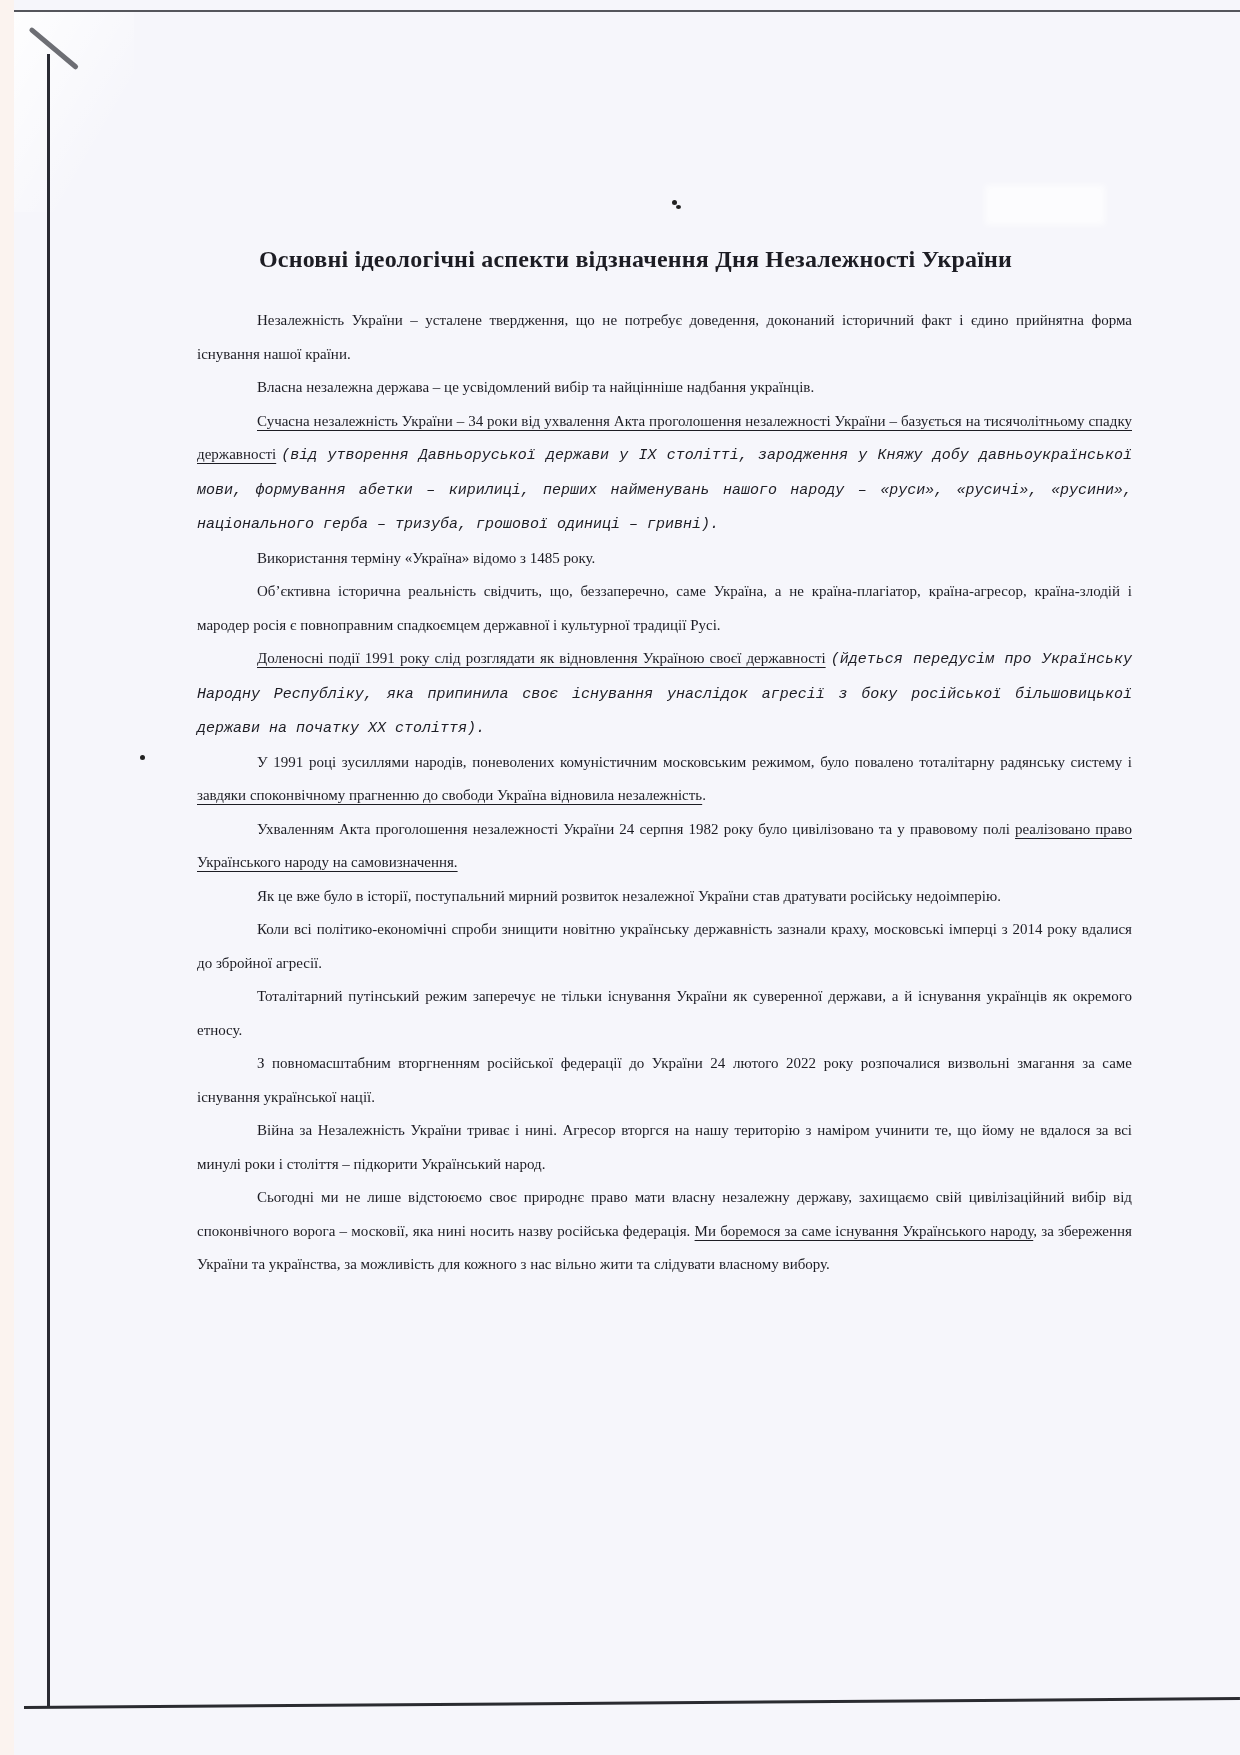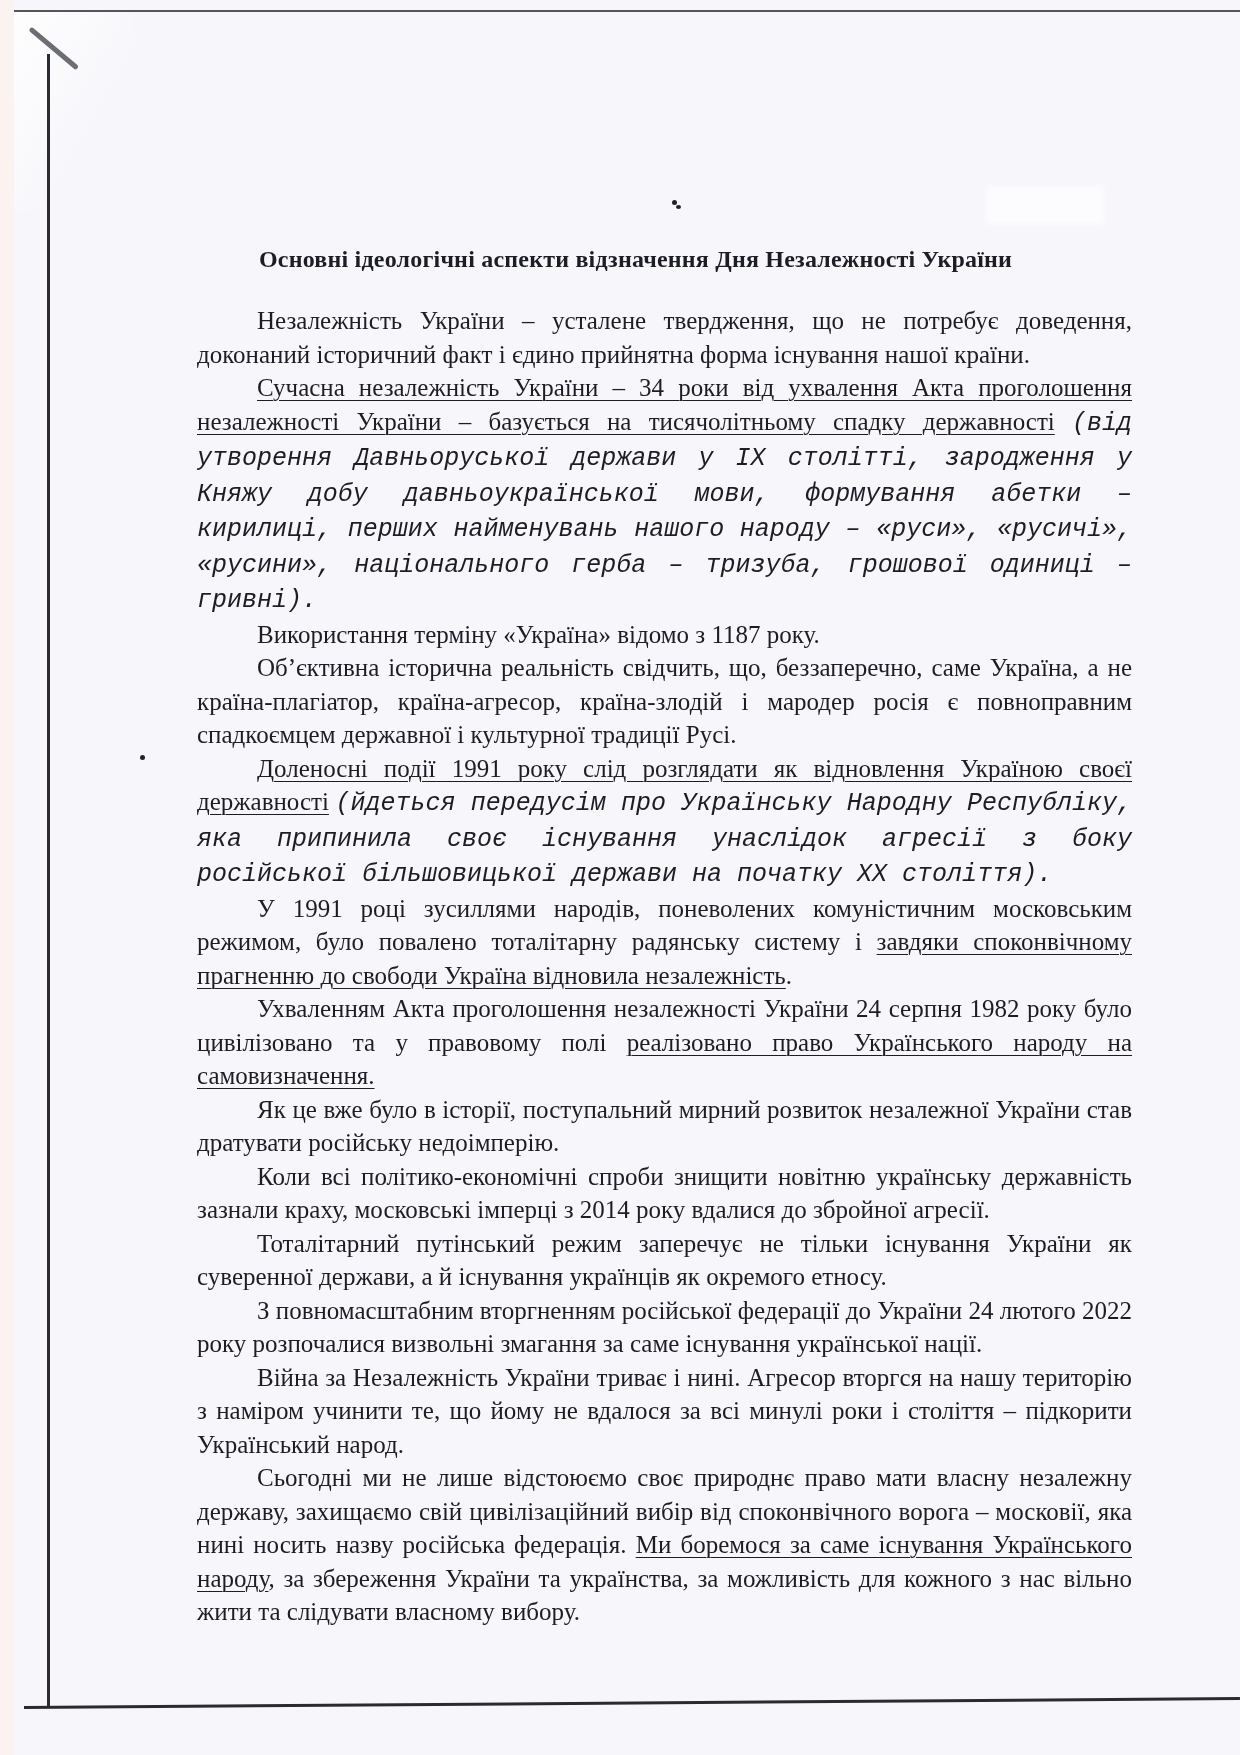--- a/index.html
+++ b/index.html
@@ -18,21 +18,21 @@
     .staple { position: absolute; left: 30px; top: 26px; width: 62px; height: 5px; background: #6d6e74; border-radius: 3px;
       transform: rotate(40deg); transform-origin: left center; }
     .speck { position: absolute; border-radius: 50%; background: #222; }
     .stamp-ghost { position: absolute; left: 985px; top: 185px; width: 120px; height: 40px; background: rgba(255,255,255,0.7); filter: blur(3px); }
 
     .doc { position: absolute; left: 197px; top: 0; width: 935px; }
     .doc-title {
       position: absolute; top: 246px; left: 62px; width: 820px;
       font-weight: bold; font-size: 24px; letter-spacing: 0.2px; white-space: nowrap;
     }
-    .body-text { position: absolute; top: 304px; left: 0; width: 935px; font-size: 25px; line-height: 33.5px; }
+    .body-text { position: absolute; top: 304px; left: 0; width: 935px; font-size: 15px; line-height: 33.5px; }
     .para { margin: 0; text-align: justify; text-indent: 60px; }
     .ul { text-decoration: underline; text-underline-offset: 4px; text-decoration-thickness: 1px; }
     .it { font-style: italic; font-family: Liberation Mono, monospace; }
   </style>
 </head>
 <body>
 
 <div class="scan-left-strip"></div>
 <div class="page-top-line"></div>
 <div class="fold-shadow"></div>
@@ -41,22 +41,23 @@
 <div class="page-bottom-line"></div>
 <div class="stamp-ghost"></div>
 <div class="speck" style="left:672px;top:200px;width:5px;height:5px;"></div>
 <div class="speck" style="left:676px;top:205px;width:5px;height:4px;"></div>
 <div class="speck" style="left:140px;top:755px;width:5px;height:5px;"></div>
 
 <div class="doc">
   <div class="doc-title">Основні ідеологічні аспекти відзначення Дня Незалежності України</div>
   <div class="body-text" id="body-text">
       <p class="para"><span>Незалежність України – усталене твердження, що не потребує доведення, доконаний історичний факт і єдино прийнятна форма існування нашої країни.</span></p>
+      <p class="para"><span>Власна незалежна держава – це усвідомлений вибір та найцінніше надбання українців.</span></p>
       <p class="para"><span class="ul">Сучасна незалежність України – 34 роки від ухвалення Акта проголошення незалежності України – базується на тисячолітньому спадку державності</span><span> </span><span class="it">(від утворення Давньоруської держави у IX столітті, зародження у Княжу добу давньоукраїнської мови, формування абетки – кирилиці, перших найменувань нашого народу – «руси», «русичі», «русини», національного герба – тризуба, грошової одиниці – гривні).</span></p>
-      <p class="para"><span>Використання терміну «Україна» відомо з 1187 року.</span></p>
+      <p class="para"><span>Використання терміну «Україна» відомо з 1485 року.</span></p>
       <p class="para"><span>Об’єктивна історична реальність свідчить, що, беззаперечно, саме Україна, а не країна-плагіатор, країна-агресор, країна-злодій і мародер росія є повноправним спадкоємцем державної і культурної традиції Русі.</span></p>
       <p class="para"><span class="ul">Доленосні події 1991 року слід розглядати як відновлення Україною своєї державності</span><span> </span><span class="it">(йдеться передусім про Українську Народну Республіку, яка припинила своє існування унаслідок агресії з боку російської більшовицької держави на початку XX століття).</span></p>
       <p class="para"><span>У 1991 році зусиллями народів, поневолених комуністичним московським режимом, було повалено тоталітарну радянську систему і </span><span class="ul">завдяки споконвічному прагненню до свободи Україна відновила незалежність</span><span>.</span></p>
       <p class="para"><span>Ухваленням Акта проголошення незалежності України 24 серпня 1982 року було цивілізовано та у правовому полі </span><span class="ul">реалізовано право Українського народу на самовизначення.</span></p>
       <p class="para"><span>Як це вже було в історії, поступальний мирний розвиток незалежної України став дратувати російську недоімперію.</span></p>
       <p class="para"><span>Коли всі політико-економічні спроби знищити новітню українську державність зазнали краху, московські імперці з 2014 року вдалися до збройної агресії.</span></p>
       <p class="para"><span>Тоталітарний путінський режим заперечує не тільки існування України як суверенної держави, а й існування українців як окремого етносу.</span></p>
       <p class="para"><span>З повномасштабним вторгненням російської федерації до України 24 лютого 2022 року розпочалися визвольні змагання за саме існування української нації.</span></p>
       <p class="para"><span>Війна за Незалежність України триває і нині. Агресор вторгся на нашу територію з наміром учинити те, що йому не вдалося за всі минулі роки і століття – підкорити Український народ.</span></p>
       <p class="para"><span>Сьогодні ми не лише відстоюємо своє природнє право мати власну незалежну державу, захищаємо свій цивілізаційний вибір від споконвічного ворога – московії, яка нині носить назву російська федерація. </span><span class="ul">Ми боремося за саме існування Українського народу</span><span>, за збереження України та українства, за можливість для кожного з нас вільно жити та слідувати власному вибору.</span></p>

